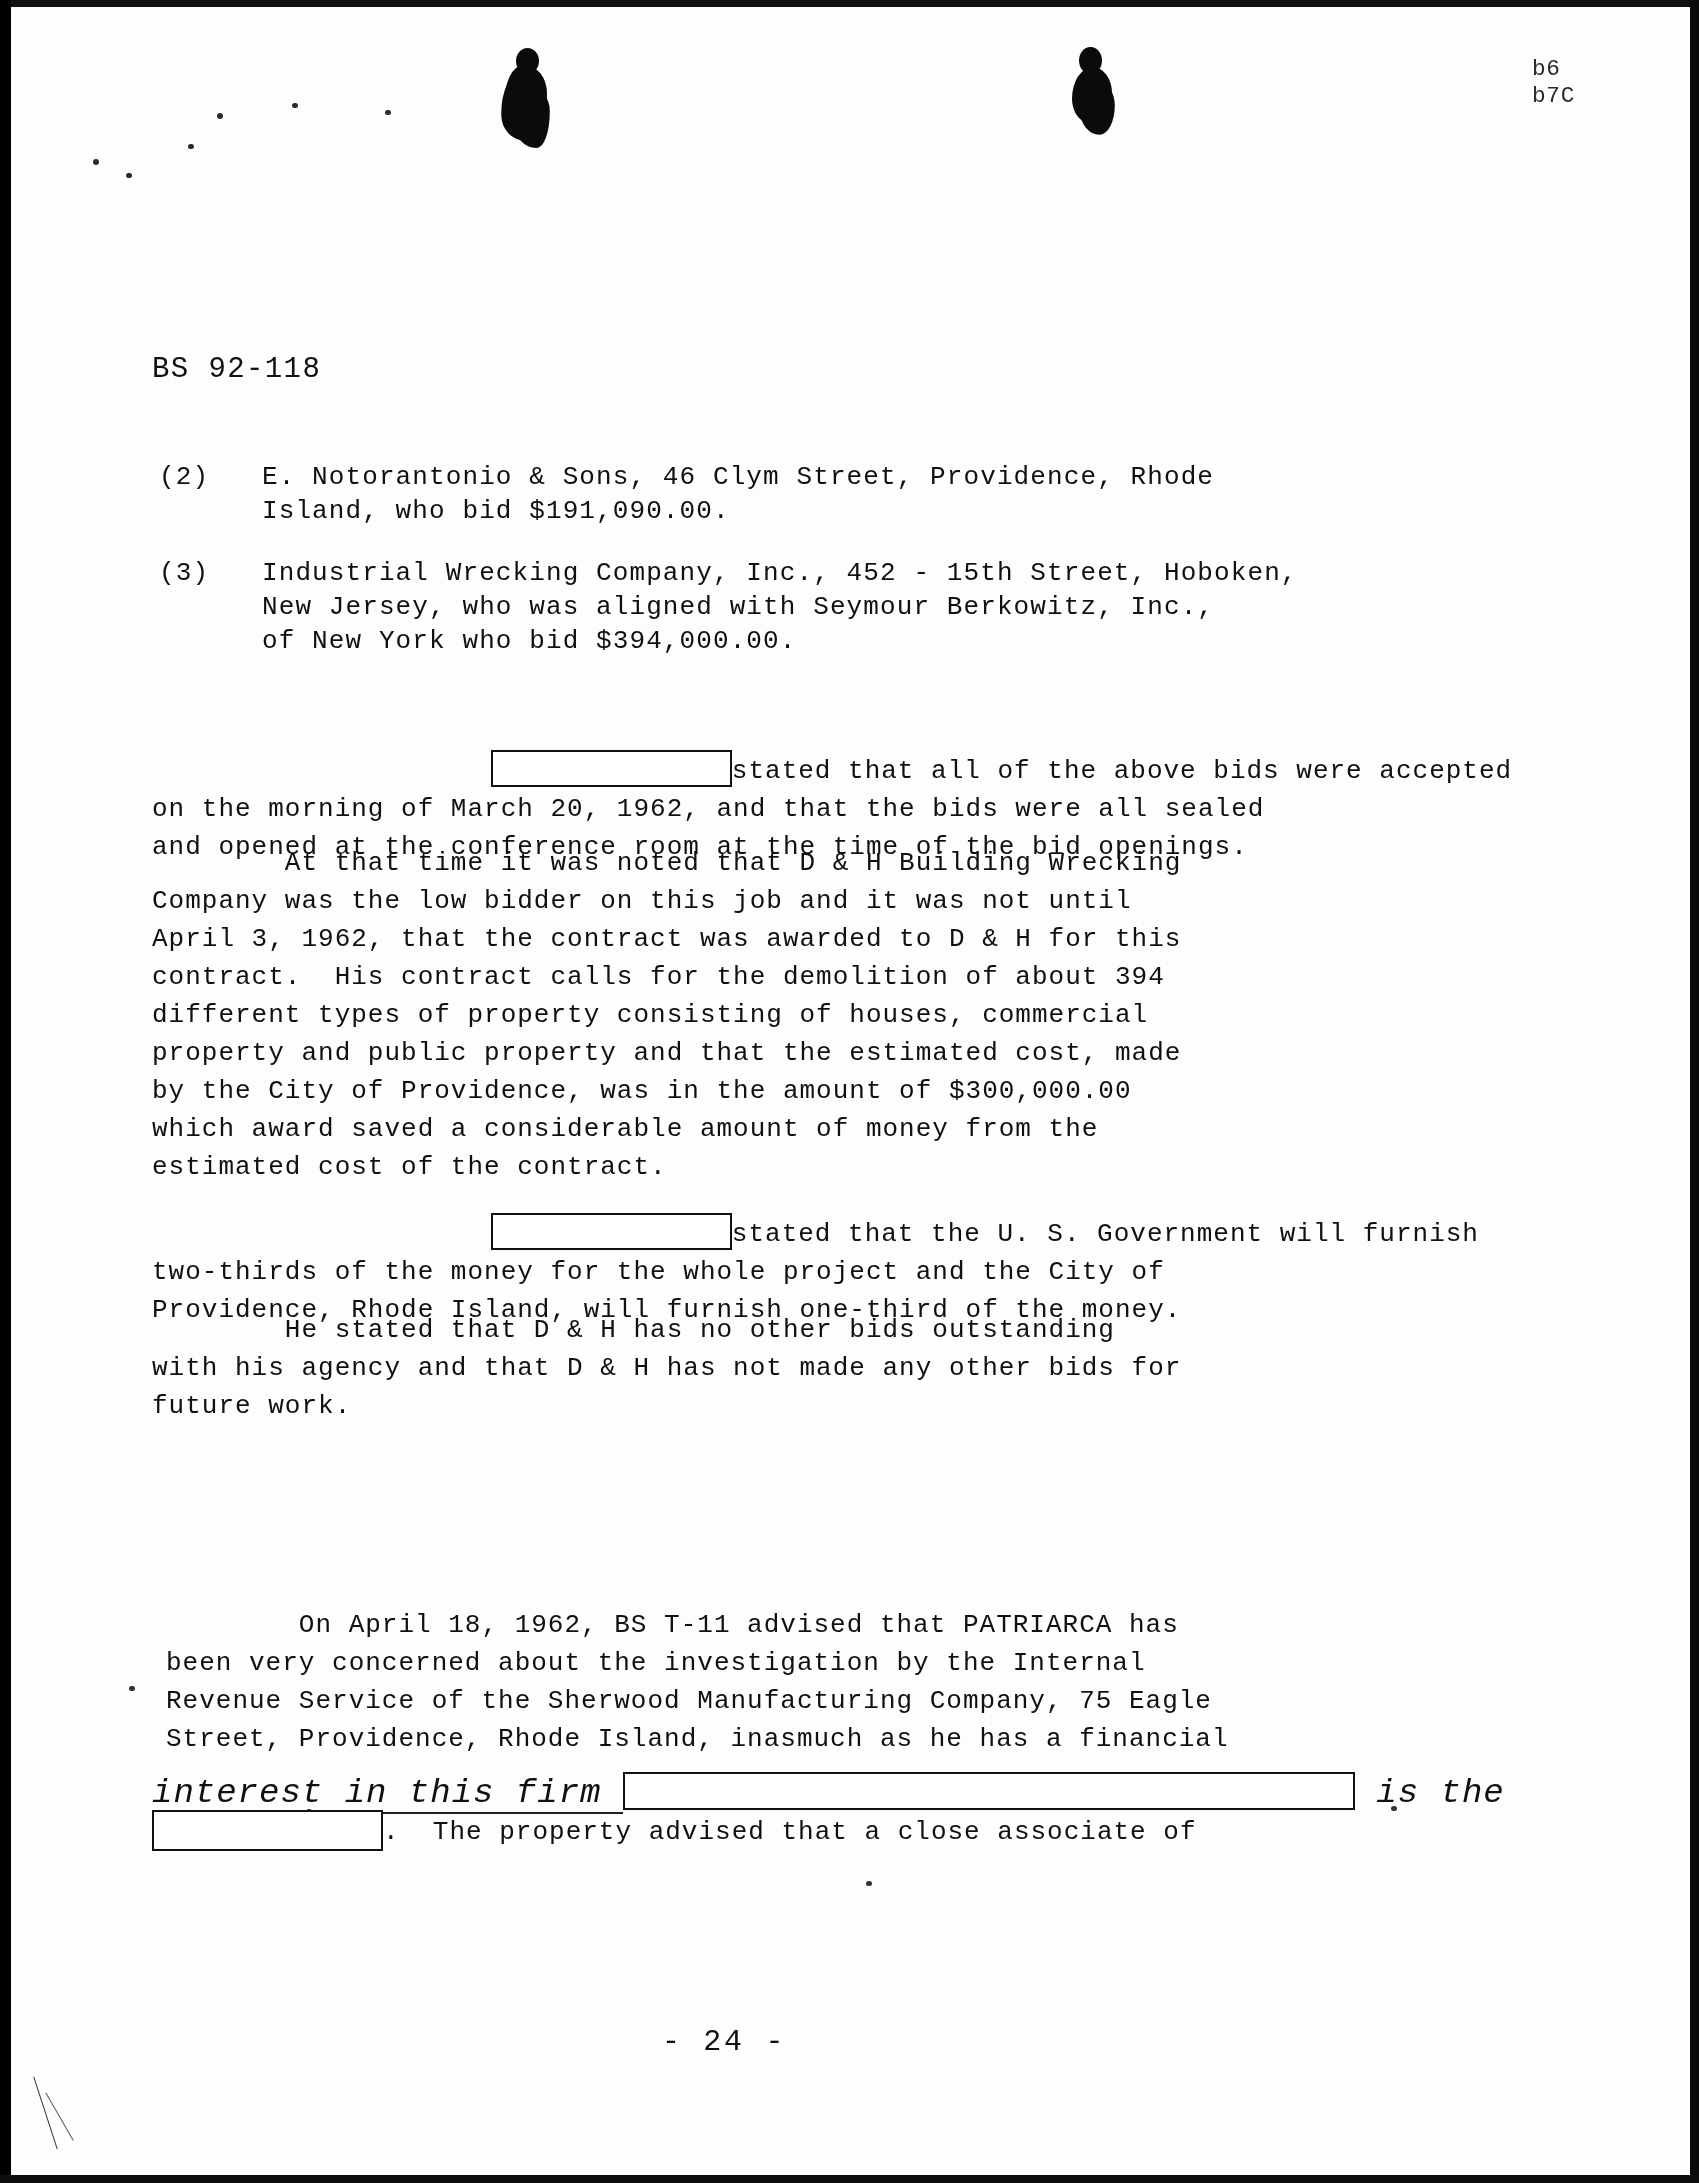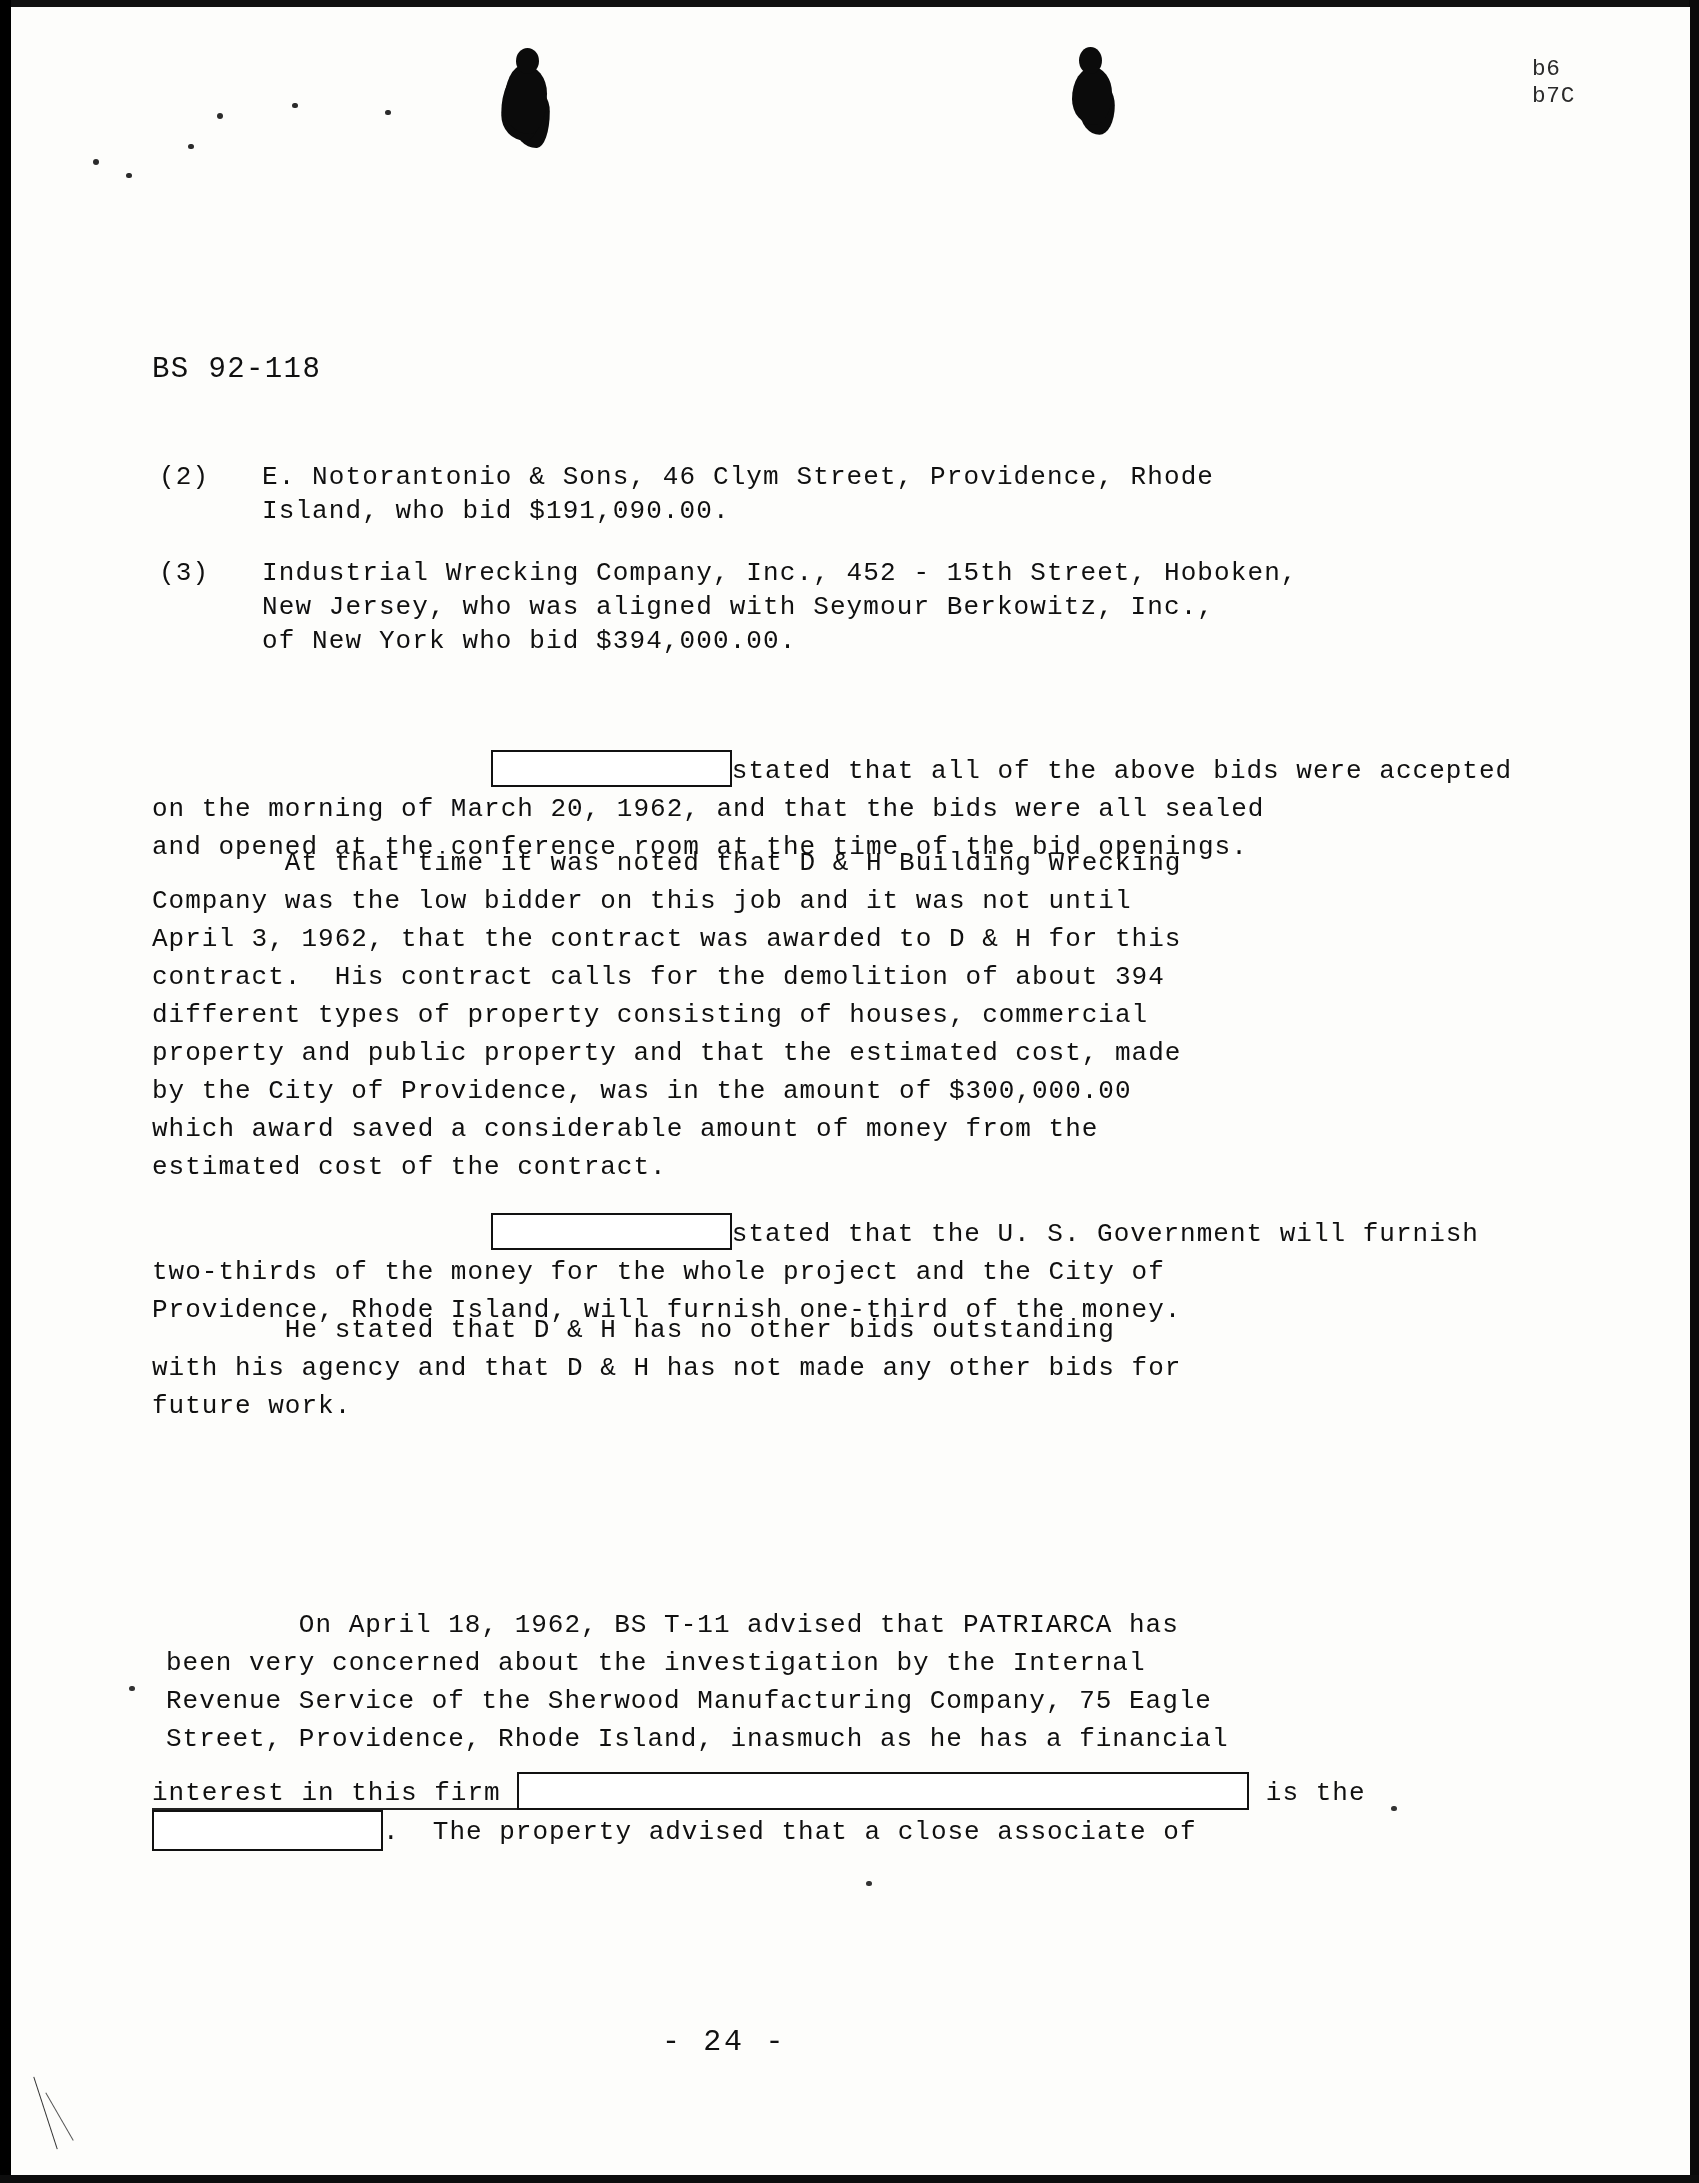--- a/index.html
+++ b/index.html
@@ -179,24 +179,25 @@
   }
   .rb-1 { width: 237px; height: 33px; margin-left: 206px; }
   .rb-2 { width: 237px; height: 33px; margin-left: 206px; }
   .rb-3 { width: 728px; height: 34px; }
   .rb-4 { width: 227px; height: 37px; }
 
   .redact-line-1 {
     position: absolute;
     left: 141px;
     top: 1723px;
-    font-size: 26px;
+    font-size: 34px;
     line-height: 38px;
     letter-spacing: 1px;
     white-space: pre;
+    font-style: italic;
   }
   .redact-line-2 {
     position: absolute;
     left: 141px;
     top: 1761px;
     font-size: 26px;
     line-height: 38px;
     letter-spacing: 1px;
     white-space: pre;
   }

